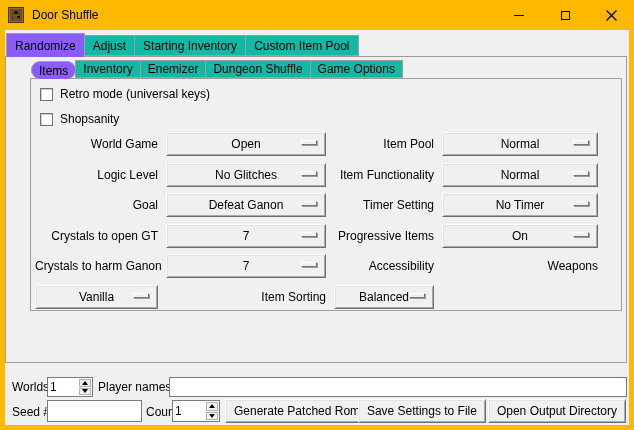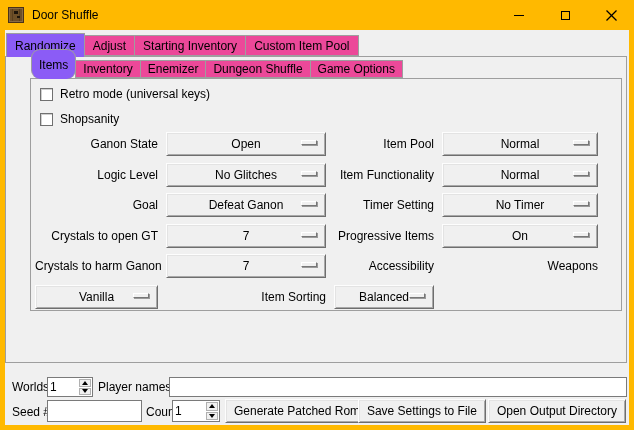--- a/index.html
+++ b/index.html
@@ -16,25 +16,25 @@
   .win-btns{position:absolute;right:0;top:0;height:30px;display:flex;}
   .win-btn{width:46px;height:30px;display:flex;align-items:center;justify-content:center;}
   .glyph-min{width:10px;height:0;border-top:1px solid #000;}
   .glyph-max{width:9px;height:9px;border:1px solid #000;}
   
   .body{position:absolute;left:5px;top:30px;width:624px;height:395px;background:#f0f0f0;}
   
   .tabs{position:absolute;display:flex;align-items:flex-end;z-index:3;}
   .tabs-outer{left:1px;top:2px;height:24px;}
   .tabs-inner{left:26px;top:27px;height:21px;}
-  .tab{background:#ec4899;border:1px solid #9e9e9e;display:flex;align-items:center;
+  .tab{background:#14b8a6;border:1px solid #9e9e9e;display:flex;align-items:center;
        padding:0 8px;height:21px;margin-right:-1px;white-space:nowrap;}
   .tabs-inner .tab{height:18px;padding:0 7px;}
   .tab.active{background:#8b5cf6;height:24px;margin-bottom:-1px;border-bottom:none;position:relative;z-index:2;}
-  .tabs-inner .tab.active{height:30px;border-radius:9px;}
+  .tabs-inner .tab.active{height:18px;border-radius:9px;}
   
   .pane-outer{position:absolute;left:0;top:26px;width:622px;height:307px;
               border:1px solid #9e9e9e;background:#f0f0f0;}
   .pane-inner{position:absolute;left:25px;top:48px;width:592px;height:233px;
               border:1px solid #9e9e9e;background:#f0f0f0;}
   
   .cb-row{position:absolute;left:9px;display:flex;align-items:center;gap:7px;}
   .checkbox{width:13px;height:13px;background:#fff;border:1px solid #707070;
             box-shadow:inset 1px 1px 0 #cfcfcf;}
   
@@ -147,21 +147,21 @@
         <div class="checkbox"></div>
         <span>Retro mode (universal keys)</span>
       </div>
       <div class="cb-row" style="top:33px;">
         <div class="checkbox"></div>
         <span>Shopsanity</span>
       </div>
 
       <div class="opts">
 
-        <div class="opt-label">Ganon State</div>
+        <div class="opt-label">World Game</div>
         <div class="dd">
             <span class="dd-value">Open</span>
             <div class="dd-ind"></div>
           </div>
         <div class="opt-label">Item Pool</div>
         <div class="dd">
             <span class="dd-value">Normal</span>
             <div class="dd-ind"></div>
           </div>
 

